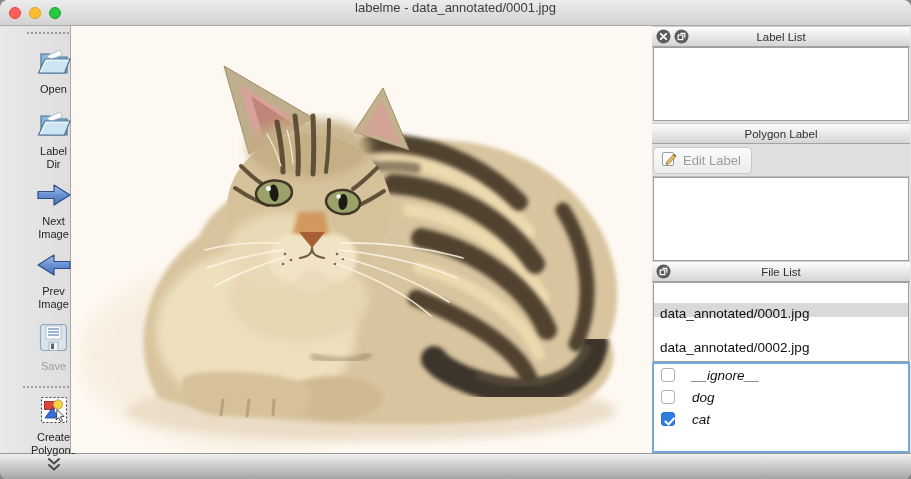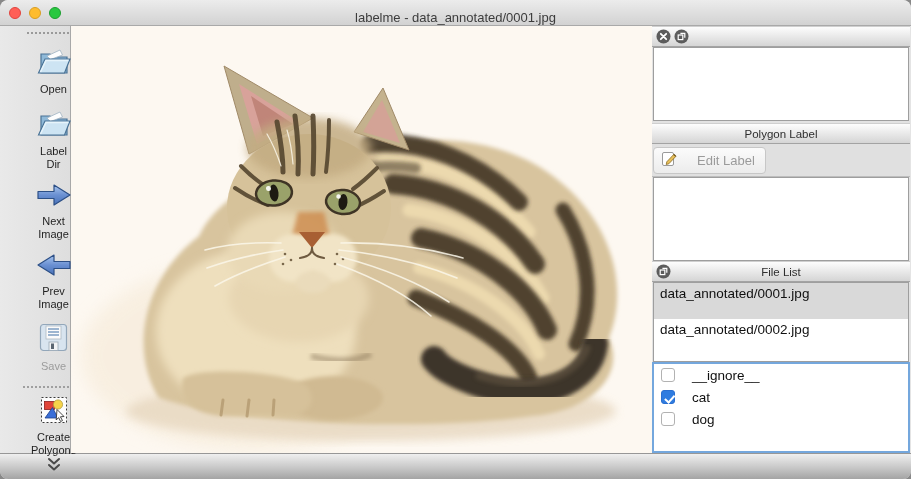--- a/index.html
+++ b/index.html
@@ -6,21 +6,21 @@
   .window{
     position:relative;width:911px;height:479px;overflow:hidden;
     font-family:"Liberation Sans",sans-serif;
     border-radius:8px;background:#e4e4e4;
     -webkit-font-smoothing:antialiased;
   }
   
   .titlebar{
     height:25px;background:linear-gradient(#ececec,#d2d2d2);
     border-bottom:1px solid #a9a9a9;border-radius:8px 8px 0 0;
-    display:flex;align-items:flex-end;justify-content:center;position:relative;
+    display:flex;align-items:flex-start;justify-content:center;position:relative;
   }
   .title{font-size:13px;color:#3c3c3c;}
   .lights{position:absolute;left:9px;top:0;height:100%;display:flex;align-items:center;gap:8px;}
   .light{width:12px;height:12px;border-radius:50%;box-sizing:border-box;}
   .light.red{background:#ff5f57;border:1px solid #e0443e;}
   .light.yellow{background:#febc2e;border:1px solid #d89e24;}
   .light.green{background:#28c840;border:1px solid #1d9e30;}
   
   .main{display:flex;height:427px;}
   
@@ -52,32 +52,32 @@
   }
   .panel-title{flex:1;text-align:center;font-size:11.5px;color:#2e2e2e;}
   .hbtns{position:absolute;left:4px;top:2px;display:flex;gap:3px;}
   .hbtn{width:15px;height:15px;display:block;cursor:default;}
   .listbox{
     background:#fff;border:1px solid #9e9e9e;margin:0 1px;box-sizing:border-box;overflow:hidden;
   }
   .labellist-box{height:74px;flex:0 0 74px;margin-bottom:2px;}
   .polylist-box{height:84px;flex:0 0 84px;}
   .filelist-box{height:80px;flex:0 0 80px;}
-  .flags-box{flex:1;border:2px solid #74a7dd;margin:0;}
+  .flags-box{flex:1;border:2px solid #74a7dd;margin:0;font-style:italic;}
   
   .editrow{height:32px;flex:0 0 32px;background:#e0e0e0;display:flex;align-items:center;
            border-bottom:1px solid #bdbdbd;}
   .edit-btn{
-    display:flex;align-items:center;gap:20px;height:25px;margin-left:1px;padding:0 10px 0 7px;
+    display:flex;align-items:center;gap:6px;height:25px;margin-left:1px;padding:0 10px 0 7px;
     background:linear-gradient(#fbfbfb,#ececec);border:1px solid #c7c7c7;border-radius:4px;
     font-size:13px;color:#9b9b9b;cursor:default;
   }
   
-  .file-item{height:36px;line-height:21px;font-size:13.5px;color:#101010;padding-left:6px;
-             white-space:nowrap;cursor:default;}
+  .file-item{height:14px;line-height:21px;font-size:13.5px;color:#101010;padding-left:6px;
+             white-space:nowrap;cursor:default;margin-top:20px;}
   .file-item.selected{background:#d9d9d9;}
   
   .flag-item{height:22px;display:flex;align-items:center;padding-left:7px;cursor:default;}
   .checkbox{
     width:14px;height:14px;box-sizing:border-box;border:1px solid #b2b2b2;border-radius:3px;
     background:#fff;position:relative;flex:0 0 14px;
   }
   .checkbox.checked{background:#2f7ce0;border-color:#2a6fd0;}
   .checkbox.checked::after{
     content:"";position:absolute;left:4.5px;top:1.5px;width:3.5px;height:7.5px;
@@ -338,20 +338,21 @@
               </svg>
           </span>
           <span class="hbtn">
             <svg width="15" height="15" viewBox="0 0 15 15">
                 <circle cx="7.5" cy="7.5" r="7" fill="#5c5c5c"></circle>
             <rect x="4.2" y="6" width="4.6" height="4.6" fill="none" stroke="#fff" stroke-width="1.2"></rect>
             <path d="M6.4 4.4 h4.4 v4.4" fill="none" stroke="#fff" stroke-width="1.2"></path>
               </svg>
           </span>
         </span>
+        <span class="panel-title">Label List</span>
       </div>
       <div class="listbox labellist-box"></div>
 
       <div class="panel-header">
         <span class="panel-title">Polygon Label</span>
       </div>
       <div class="editrow">
         <div class="edit-btn">
           <span>
             <svg width="16" height="16" viewBox="0 0 16 16">
@@ -381,27 +382,27 @@
         <div class="file-item selected">data_annotated/0001.jpg</div>
         <div class="file-item">data_annotated/0002.jpg</div>
       </div>
 
       <div class="listbox flags-box">
         <div class="flag-item">
           <span class="checkbox"></span>
           <span class="flag-label">__ignore__</span>
         </div>
         <div class="flag-item">
+          <span class="checkbox"></span>
+          <span class="flag-label">dog</span>
+        </div>
+        <div class="flag-item">
           <span class="checkbox checked"></span>
           <span class="flag-label">cat</span>
         </div>
-        <div class="flag-item">
-          <span class="checkbox"></span>
-          <span class="flag-label">dog</span>
-        </div>
       </div>
 
     </div>
   </div>
 
   <div class="statusbar"></div>
 
 </div>
 
 </body></html>

